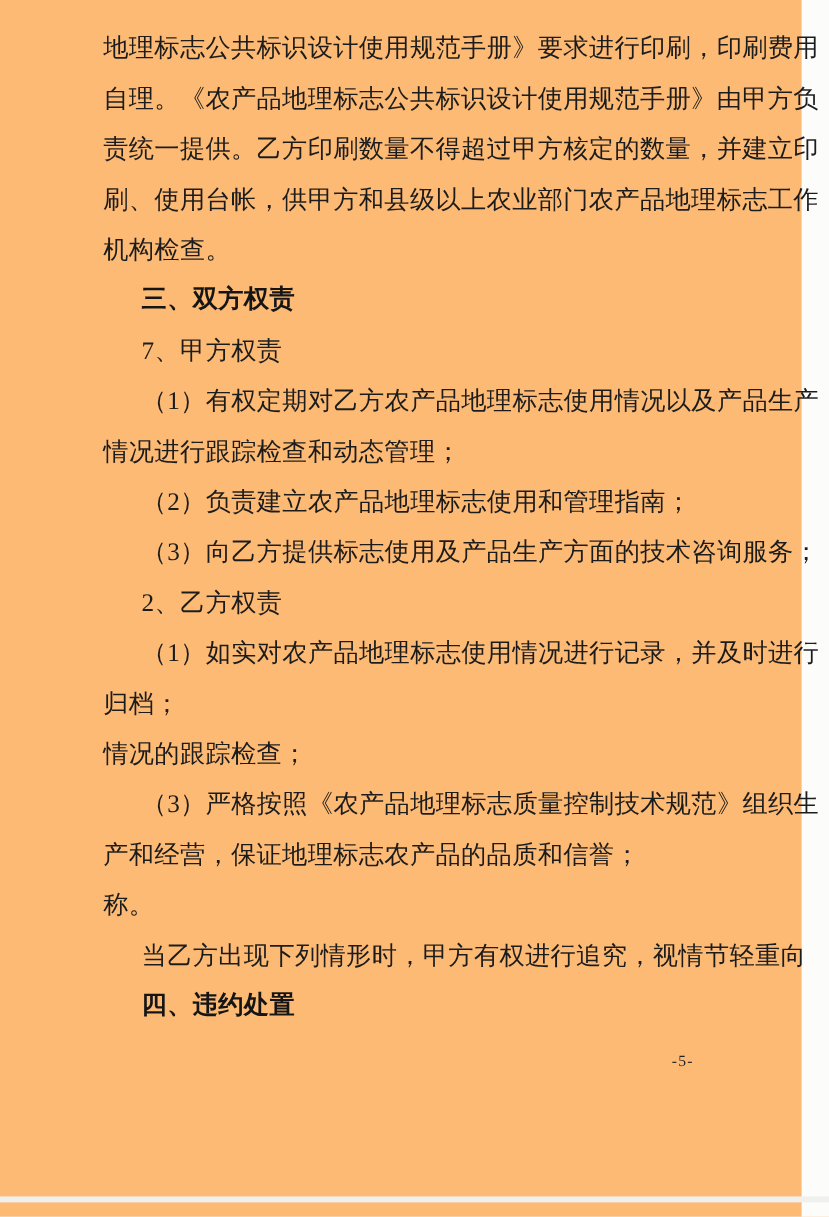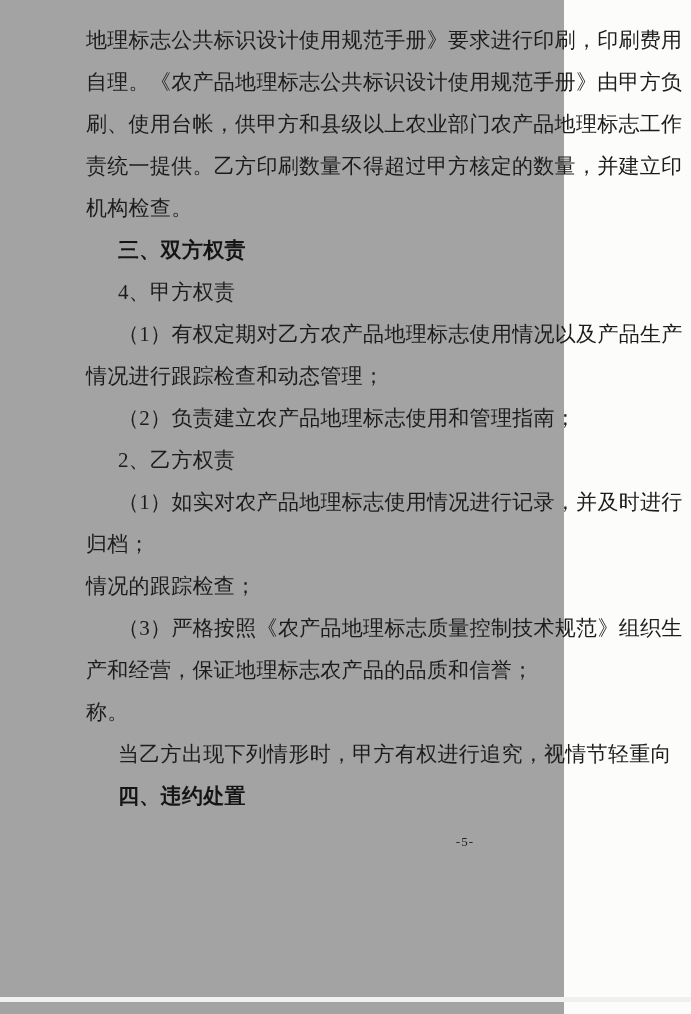--- a/index.html
+++ b/index.html
@@ -8,23 +8,23 @@
   }
   body {
     width: 691px;
     height: 1014px;
     background: #fcfcfa;
     overflow: hidden;
     font-family: "Liberation Serif", serif;
   }
   .page {
     position: relative;
-    width: 564px;
+    width: 668px;
     height: 1014px;
-    background: #a3a3a3;
+    background: #fdba74;
     box-sizing: border-box;
     padding: 19px 8px 0 86px;
   }
   .ln {
     height: 42px;
     line-height: 42px;
     font-size: 21px;
     letter-spacing: 0.3px;
     color: #1c1c1c;
     white-space: nowrap;
@@ -57,28 +57,29 @@
     background: #f0f0ee;
   }
 </style>
 </head>
 <body>
 
 <div class="page">
 
   <div class="ln">地理标志公共标识设计使用规范手册》要求进行印刷，印刷费用</div>
   <div class="ln">自理。《农产品地理标志公共标识设计使用规范手册》由甲方负</div>
+  <div class="ln">责统一提供。乙方印刷数量不得超过甲方核定的数量，并建立印</div>
   <div class="ln">刷、使用台帐，供甲方和县级以上农业部门农产品地理标志工作</div>
-  <div class="ln">责统一提供。乙方印刷数量不得超过甲方核定的数量，并建立印</div>
   <div class="ln">机构检查。</div>
   <div class="ln ind hd">三、双方权责</div>
-  <div class="ln ind">4、甲方权责</div>
+  <div class="ln ind">7、甲方权责</div>
   <div class="ln ind">（1）有权定期对乙方农产品地理标志使用情况以及产品生产</div>
   <div class="ln">情况进行跟踪检查和动态管理；</div>
   <div class="ln ind">（2）负责建立农产品地理标志使用和管理指南；</div>
+  <div class="ln ind">（3）向乙方提供标志使用及产品生产方面的技术咨询服务；</div>
   <div class="ln ind">2、乙方权责</div>
   <div class="ln ind">（1）如实对农产品地理标志使用情况进行记录，并及时进行</div>
   <div class="ln">归档；</div>
   <div class="ln">情况的跟踪检查；</div>
   <div class="ln ind">（3）严格按照《农产品地理标志质量控制技术规范》组织生</div>
   <div class="ln">产和经营，保证地理标志农产品的品质和信誉；</div>
   <div class="ln">称。</div>
   <div class="ln ind">当乙方出现下列情形时，甲方有权进行追究，视情节轻重向</div>
   <div class="ln ind hd">四、违约处置</div>
 

